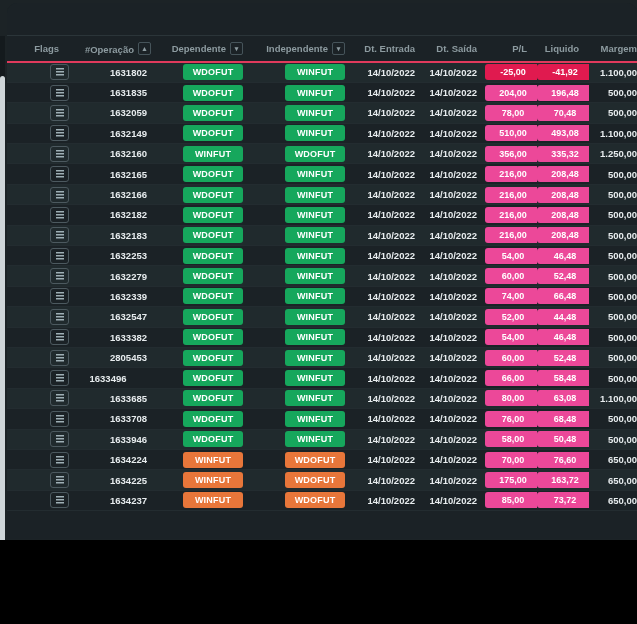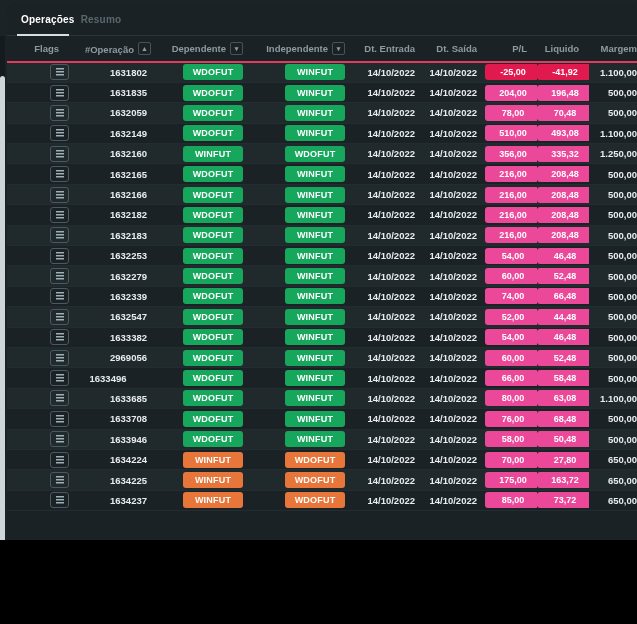--- a/index.html
+++ b/index.html
@@ -207,22 +207,20 @@
   col.c-marg  { width: 58px; }
 </style>
 </head>
 <body>
 
 <div id="app-window">
 
   <div id="window-frame"></div>
 
   <div id="tab-bar">
-    <div id="tab-operacoes" class="tab active">Operações</div>
-    <div id="tab-resumo" class="tab inactive">Resumo</div>
   </div>
 
   <div id="v-scrollbar-track">
     <div id="v-scrollbar-thumb"></div>
   </div>
 
   <div id="table-scroll">
     <table class="grid">
       <colgroup>
         <col class="c-flags">
@@ -468,21 +466,21 @@
             <td class="cell-right num-plain" style="padding-right: 8px;">14/10/2022</td>
             <td class="cell-right num-plain" style="padding-right: 8px;">14/10/2022</td>
             <td class="cell-right" style="padding-right: 10px;"><span class="pill pill-green">54,00</span></td>
             <td class="cell-right" style="padding-right: 10px;"><span class="pill pill-green">46,48</span></td>
             <td class="cell-right num-plain" style="padding-right: 10px;">500,00</td>
           </tr>
           <tr>
             <td class="cell-right"><span class="flag-btn">
                 <span class="bars"></span>
               </span></td>
-            <td class="cell-right num-plain" style="padding-right: 14px;">2969056</td>
+            <td class="cell-right num-plain" style="padding-right: 14px;">2805453</td>
             <td class="cell-right" style="padding-right: 10px;"><span class="badge badge-green">WDOFUT</span></td>
             <td class="cell-right" style="padding-right: 10px;"><span class="badge badge-green">WINFUT</span></td>
             <td class="cell-right num-plain" style="padding-right: 8px;">14/10/2022</td>
             <td class="cell-right num-plain" style="padding-right: 8px;">14/10/2022</td>
             <td class="cell-right" style="padding-right: 10px;"><span class="pill pill-green">60,00</span></td>
             <td class="cell-right" style="padding-right: 10px;"><span class="pill pill-green">52,48</span></td>
             <td class="cell-right num-plain" style="padding-right: 10px;">500,00</td>
           </tr>
           <tr>
             <td class="cell-right"><span class="flag-btn">
@@ -539,21 +537,21 @@
           <tr>
             <td class="cell-right"><span class="flag-btn">
                 <span class="bars"></span>
               </span></td>
             <td class="cell-right num-plain" style="padding-right: 14px;">1634224</td>
             <td class="cell-right" style="padding-right: 10px;"><span class="badge badge-orange">WINFUT</span></td>
             <td class="cell-right" style="padding-right: 10px;"><span class="badge badge-orange">WDOFUT</span></td>
             <td class="cell-right num-plain" style="padding-right: 8px;">14/10/2022</td>
             <td class="cell-right num-plain" style="padding-right: 8px;">14/10/2022</td>
             <td class="cell-right" style="padding-right: 10px;"><span class="pill pill-green">70,00</span></td>
-            <td class="cell-right" style="padding-right: 10px;"><span class="pill pill-green">27,80</span></td>
+            <td class="cell-right" style="padding-right: 10px;"><span class="pill pill-green">76,60</span></td>
             <td class="cell-right num-plain" style="padding-right: 10px;">650,00</td>
           </tr>
           <tr>
             <td class="cell-right"><span class="flag-btn">
                 <span class="bars"></span>
               </span></td>
             <td class="cell-right num-plain" style="padding-right: 14px;">1634225</td>
             <td class="cell-right" style="padding-right: 10px;"><span class="badge badge-orange">WINFUT</span></td>
             <td class="cell-right" style="padding-right: 10px;"><span class="badge badge-orange">WDOFUT</span></td>
             <td class="cell-right num-plain" style="padding-right: 8px;">14/10/2022</td>

